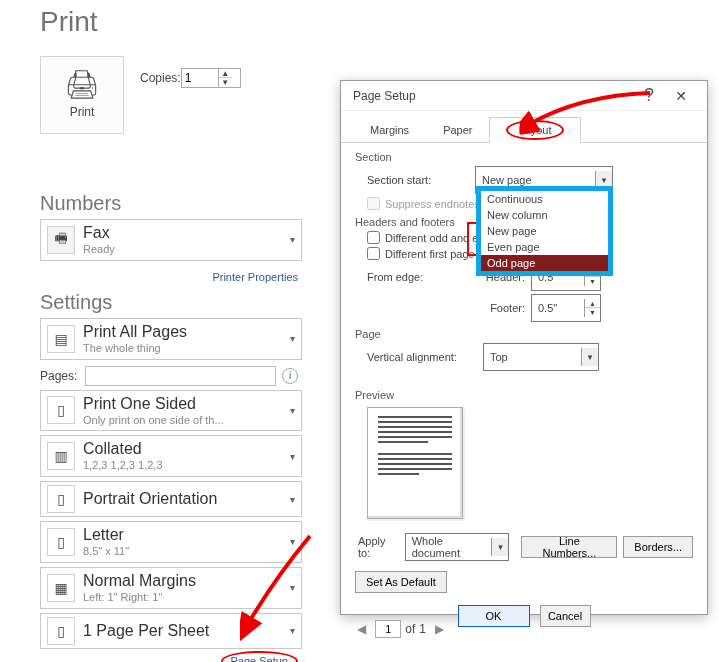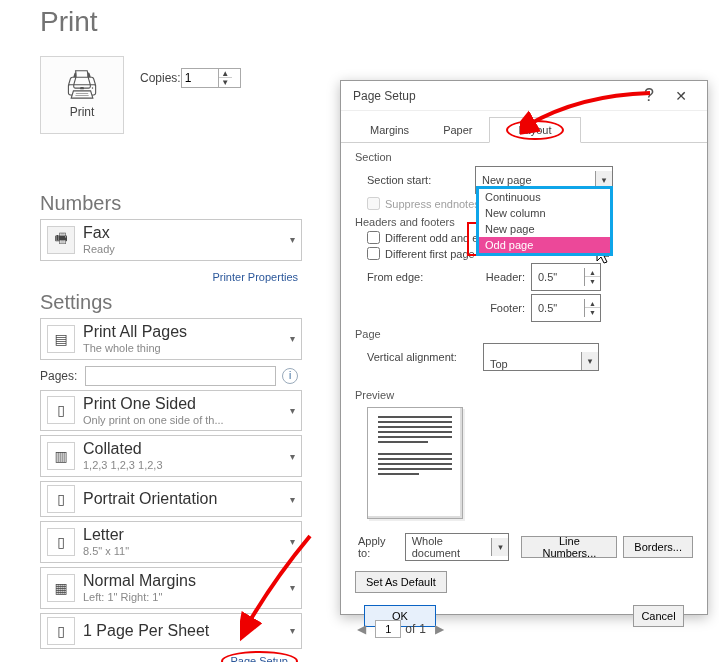--- a/index.html
+++ b/index.html
@@ -100,44 +100,44 @@
   }
   .dropdown .val { padding:0 6px; flex:1;}
   .dropdown .dd-btn{ width:17px;height:18px; border-left:1px solid #999;
     background:#efefef; display:flex;align-items:center;justify-content:center;
     font-size:9px; cursor:pointer;}
   .dropdown.sm{ width:70px;}
   .dropdown.sm .up-down{width:16px;display:flex;flex-direction:column;border-left:1px solid #999;}
   .dropdown.sm .up-down span{height:9px;text-align:center;font-size:7px;line-height:9px;border-bottom:1px solid #ccc;cursor:pointer;}
   .dropdown.sm .up-down span:last-child{border:none;}
   .dropdown.section{ width:138px;}
-  .dropdown.vert{ width:116px;align-items:flex-end;}
+  .dropdown.vert{ width:116px;}
   .dropdown.apply{ width:110px;}
   .dd-list {
     position:absolute; left:0; top:19px; width:137px;
-    border:3px solid #0ea5e9; background:#fff; z-index:10;
+    border:5px solid #0ea5e9; background:#fff; z-index:10;
   }
   .dd-list .opt{ padding:2px 6px; cursor:pointer; white-space:nowrap;}
-  .dd-list .opt.sel{ background:#ec4899; color:#fff;}
+  .dd-list .opt.sel{ background:#7f1d1d; color:#fff;}
   .red-outline {
     border:2px solid #e00; position:absolute; pointer-events:none;
   }
   .preview-box {
     border:1px solid #aaa; width:96px; height:112px; background:#fff;
     margin:6px 0 0 12px; padding:8px 10px; display:flex; flex-direction:column; gap:3px;
     box-shadow: inset -2px -2px 0 #ddd, 2px 2px 0 #eee;
   }
   .preview-box .line{ height:2px; background:#555;}
   .preview-box .line.narrow{ width:55%;}
   .preview-box .line.half{ width:68%;}
   .dlg-bottom-row { display:flex; align-items:center; margin:14px 0 0 3px; gap:6px;}
   .btn { height:22px; border:1px solid #999; background:#f0f0f0; padding:0 10px;
     font-size:11px; cursor:pointer; display:inline-flex; align-items:center;}
   .btn.primary{ border:1px solid #0a63c4; background:#e7f0fb;}
-  .dlg-footer { display:flex; gap:10px; justify-content:space-between; padding:12px 23px;}
+  .dlg-footer { display:flex; gap:10px; justify-content:center; padding:12px 23px;}
   .setdefault-row{ padding:10px 14px 0 14px;}
 
   
   .arrow-svg { position:absolute; pointer-events:none;}
   .cursor-icon { position:absolute; font-size:14px; color:#000;}
   
   .page-nav{ position:absolute; left:352px; top:620px; font-size:12px; display:flex; align-items:center; gap:4px;}
   .page-nav .navbtn{ border:1px solid transparent; padding:0 4px; color:#888; cursor:pointer;}
   .page-nav input{ width:26px; height:18px; border:1px solid #aaa; text-align:center; font-size:11px;}
 </style>
@@ -271,20 +271,21 @@
       <div class="grp-title">Section</div>
       <div class="row">
         <span class="lbl">Section start:</span>
         <div class="dropdown section" style="position:relative;">
           <span class="val">New page</span>
           <span class="dd-btn">▾</span>
           <div class="dd-list">
             <div class="opt">Continuous</div>
             <div class="opt">New column</div>
             <div class="opt">New page</div>
+            <div class="opt">Even page</div>
             <div class="opt sel">Odd page</div>
           </div>
         </div>
       </div>
       <div class="row muted">
         <input type="checkbox" disabled="" style="">
         <span>Suppress endnotes</span>
       </div>
     </div>
 

